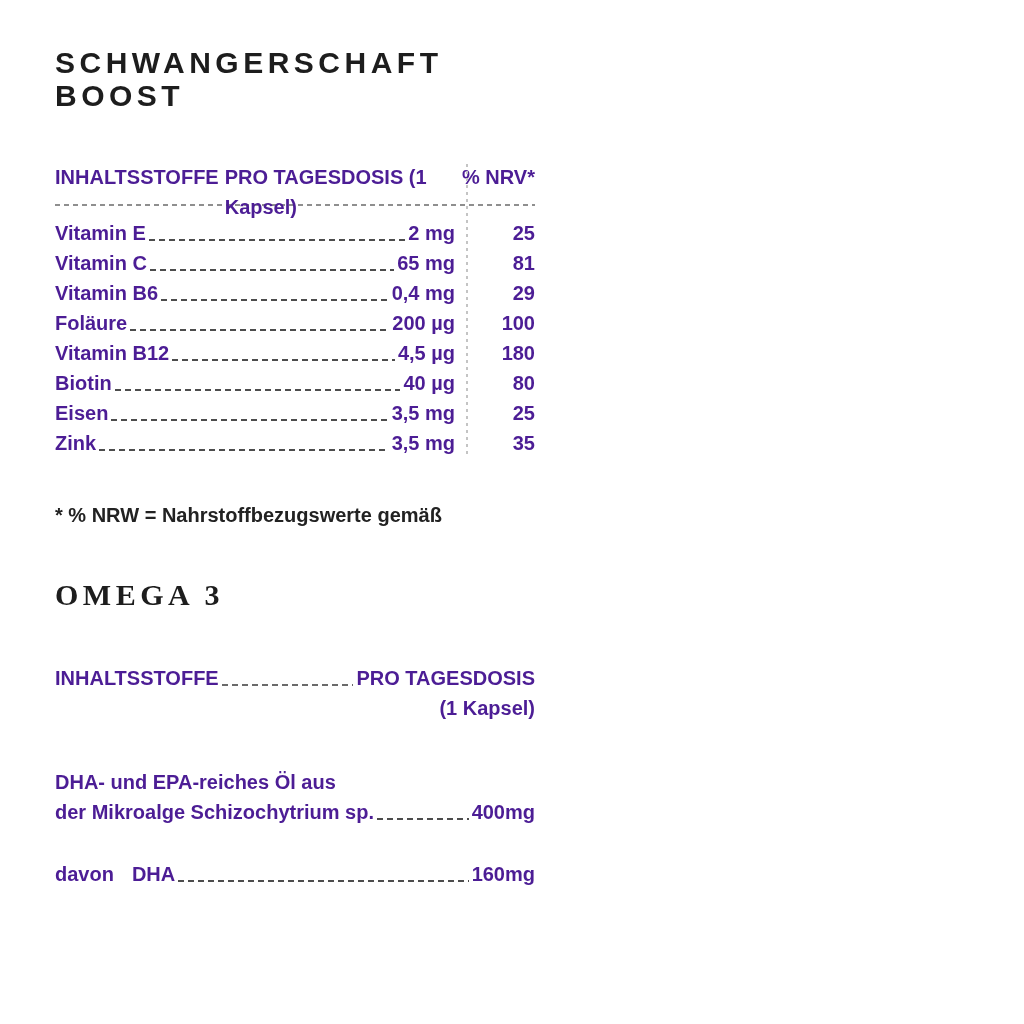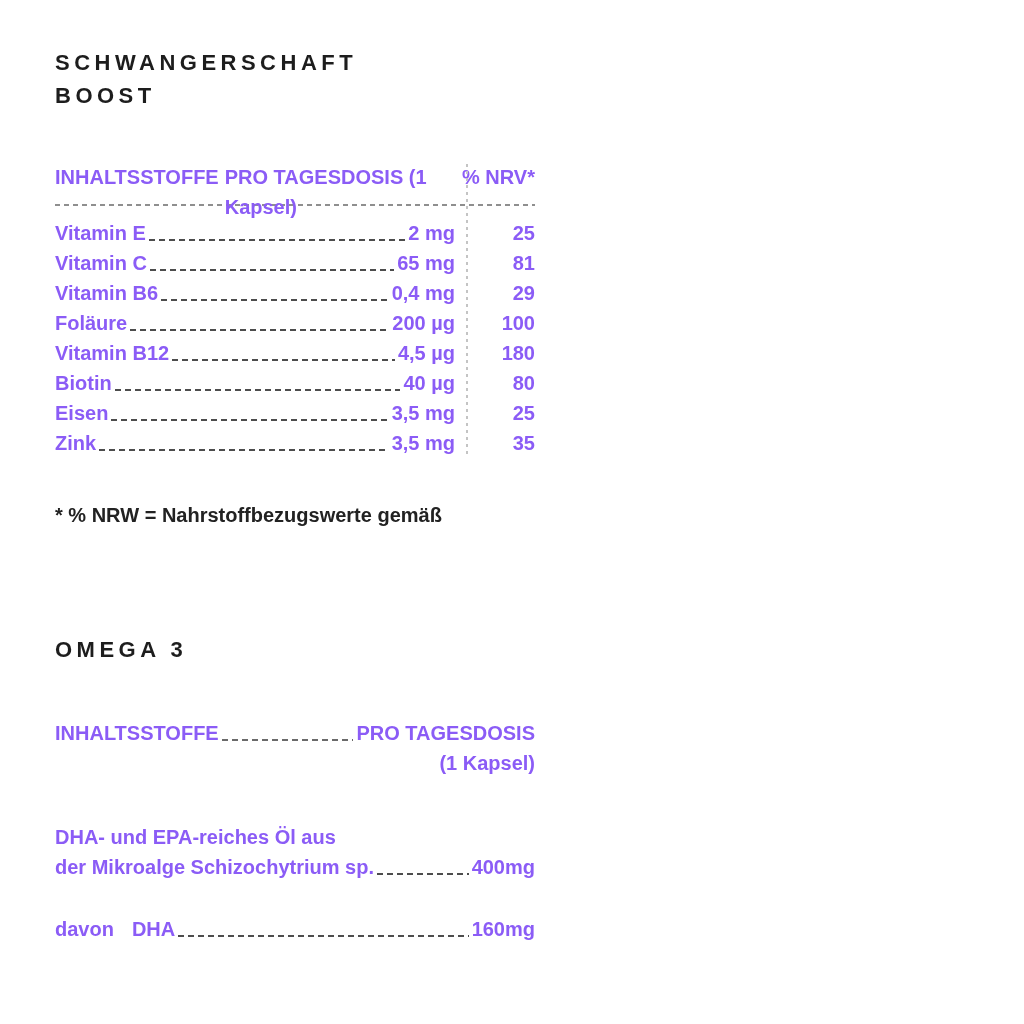--- a/index.html
+++ b/index.html
@@ -7,26 +7,26 @@
     width:1024px;height:1024px;overflow:hidden;
     font-family:"Liberation Sans","DejaVu Sans",sans-serif;
     color:#212121;
     -webkit-font-smoothing:antialiased;
   }
   .page{position:relative;width:1024px;height:1024px;background:#fff;}
   .content{position:absolute;left:55px;top:46px;width:480px;}
 
   
   .big-title{
-    font-size:22px;font-weight:600;letter-spacing:4.5px;
+    font-size:30px;font-weight:600;letter-spacing:4.5px;
     line-height:33px;color:#1d1d1d;
   }
 
   
-  .tbl-text{font-size:20px;font-weight:700;color:#8b5cf6;}
+  .tbl-text{font-size:20px;font-weight:700;color:#4c1d95;}
 
   .t1{position:relative;width:480px;margin-top:50px;}
   .vline{
     position:absolute;left:411px;top:2px;bottom:2px;width:2px;
     background:repeating-linear-gradient(180deg,#c4c4c4 0 3px,transparent 3px 7px);
   }
   .hdr-row{display:flex;align-items:baseline;height:30px;line-height:30px;}
   .hdr-main{flex:0 0 400px;display:flex;align-items:baseline;}
   .hdr-nrv{flex:1;text-align:right;}
 
@@ -40,21 +40,21 @@
   .t1-main{flex:0 0 400px;display:flex;}
   .t1-nrv{flex:1;text-align:right;}
   .leader{
     flex:1;height:2px;align-self:flex-end;margin:0 3px 7px 3px;
     background:repeating-linear-gradient(90deg,#4d4d4d 0 6px,transparent 6px 10px);
   }
   .leader.light{background:repeating-linear-gradient(90deg,#6a6a6a 0 6px,transparent 6px 10px);}
 
   .footnote{margin-top:44px;font-size:20px;font-weight:700;line-height:27px;color:#222;}
 
-  .omega-title{margin-top:104px;}
+  .omega-title{margin-top:49px;font-family:Liberation Serif, serif;}
 
   .t2{width:480px;margin-top:52px;}
   .t2-hdr{display:flex;align-items:baseline;height:30px;line-height:30px;}
   .t2-hdr-sub{text-align:right;height:30px;line-height:30px;}
 
   .t2-item1{margin-top:44px;}
   .t2-line{display:flex;height:30px;line-height:30px;}
   .t2-line .val{white-space:nowrap;}
   .plain-line{height:30px;line-height:30px;margin-top:8px;}
 

